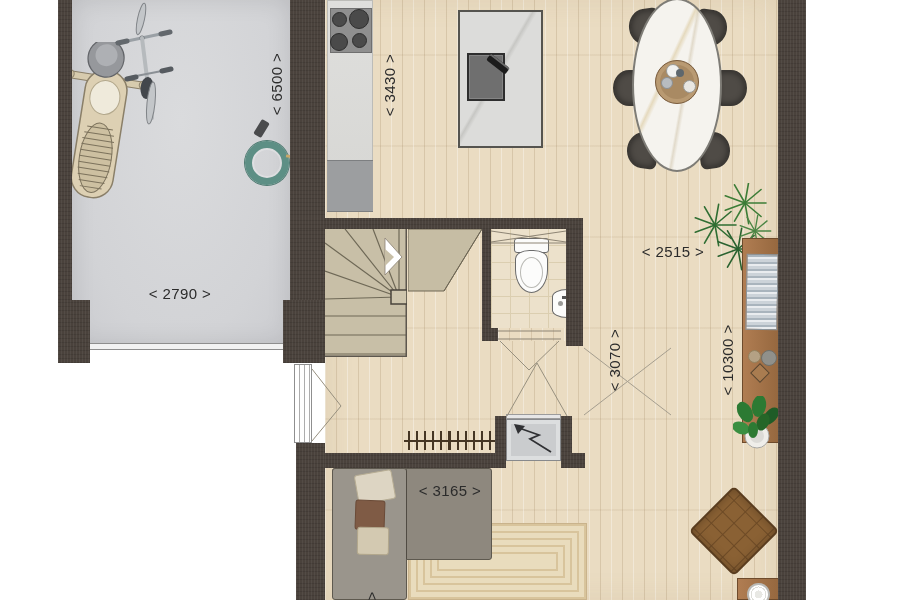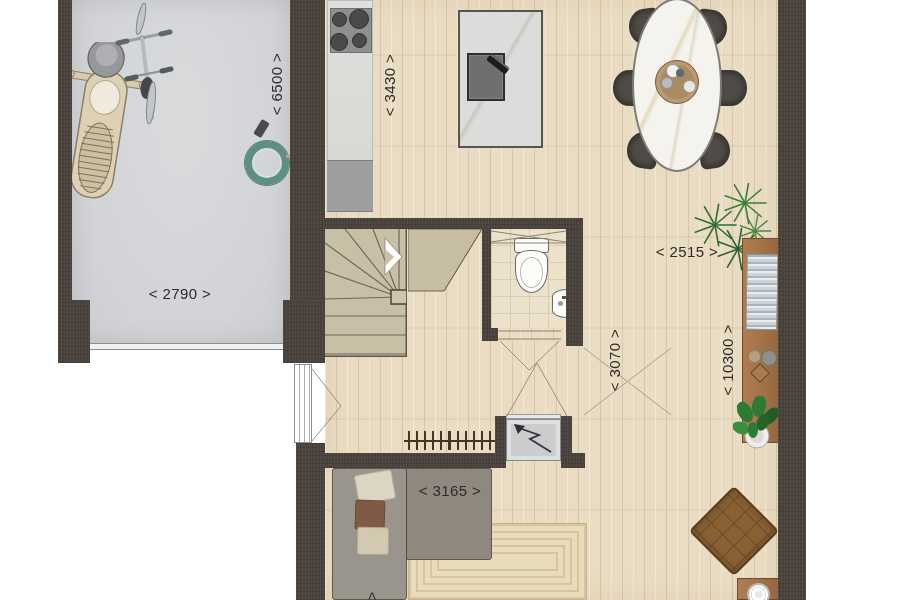--- a/index.html
+++ b/index.html
@@ -231,19 +231,19 @@
     </g>
     <g stroke="#8d8474" stroke-width="1" fill="none">
       <path d="M491,231 L566,242 M491,242 L566,231 M491,243 L566,243"></path>
       <path d="M498,331 L561,331 M498,339 L561,339"></path>
     </g>
   </svg>
 
   <div class="lbl v" style="left:276px;top:84px">&lt; 6500 &gt;</div>
   <div class="lbl v" style="left:389px;top:85px">&lt; 3430 &gt;</div>
   <div class="lbl" style="left:180px;top:293px">&lt; 2790 &gt;</div>
-  <div class="lbl" style="left:687px;top:251px">&lt; 2515 &gt;</div>
+  <div class="lbl" style="left:673px;top:251px">&lt; 2515 &gt;</div>
   <div class="lbl v" style="left:614px;top:360px">&lt; 3070 &gt;</div>
   <div class="lbl v" style="left:727px;top:360px">&lt; 10300 &gt;</div>
   <div class="lbl" style="left:450px;top:490px">&lt; 3165 &gt;</div>
   <div class="lbl v" style="left:371px;top:596px">&gt;</div>
 
 </div>
 
 </body></html>

